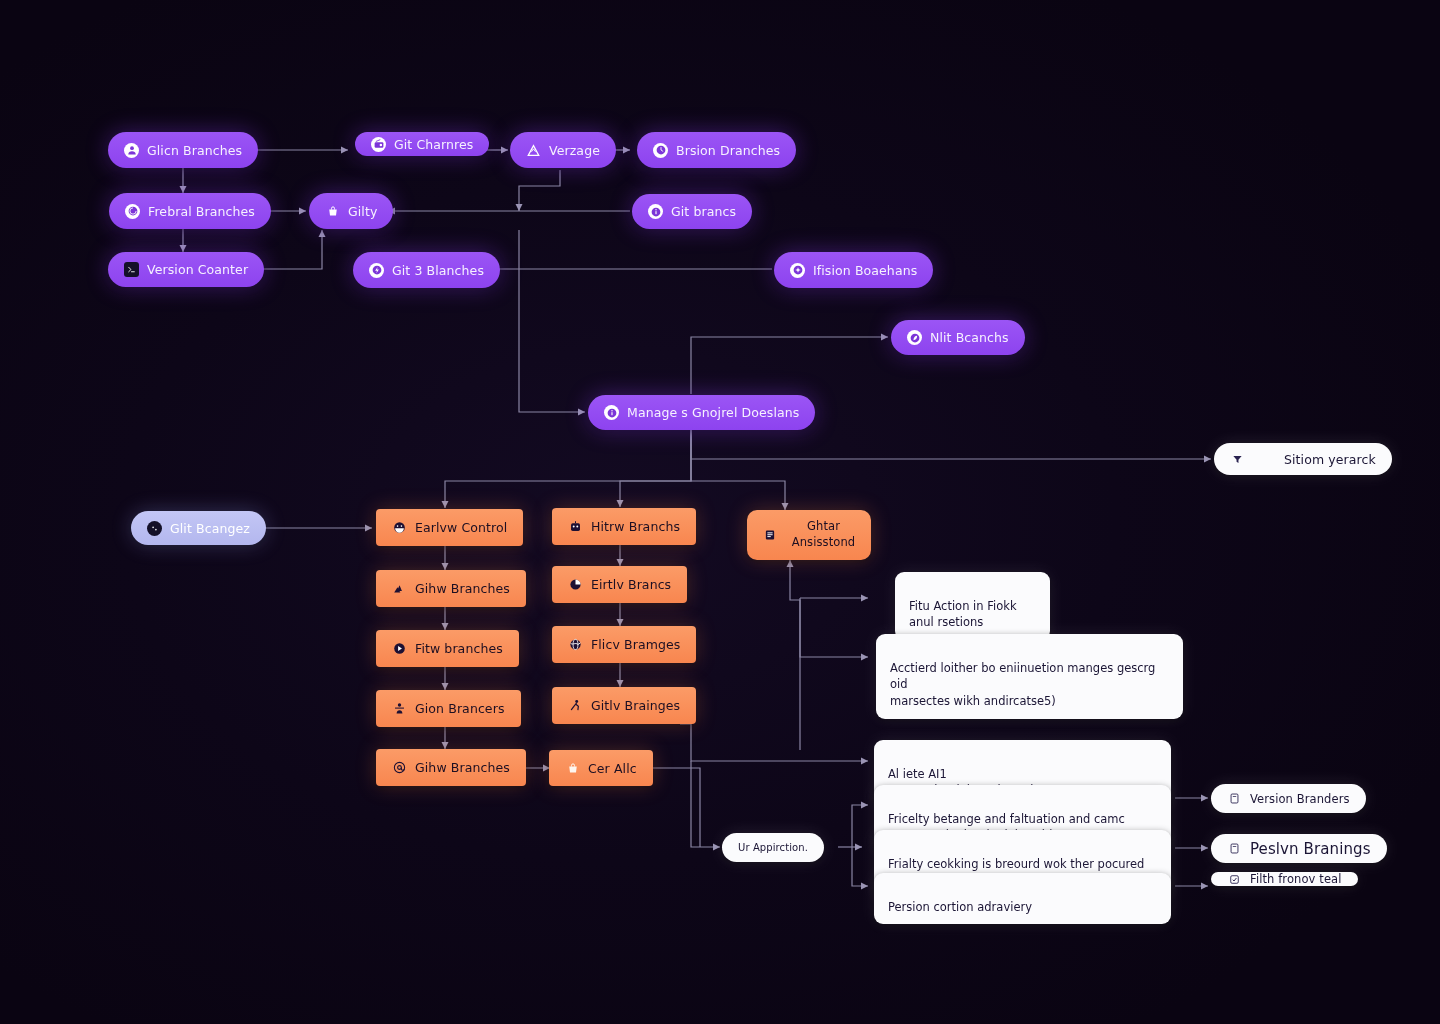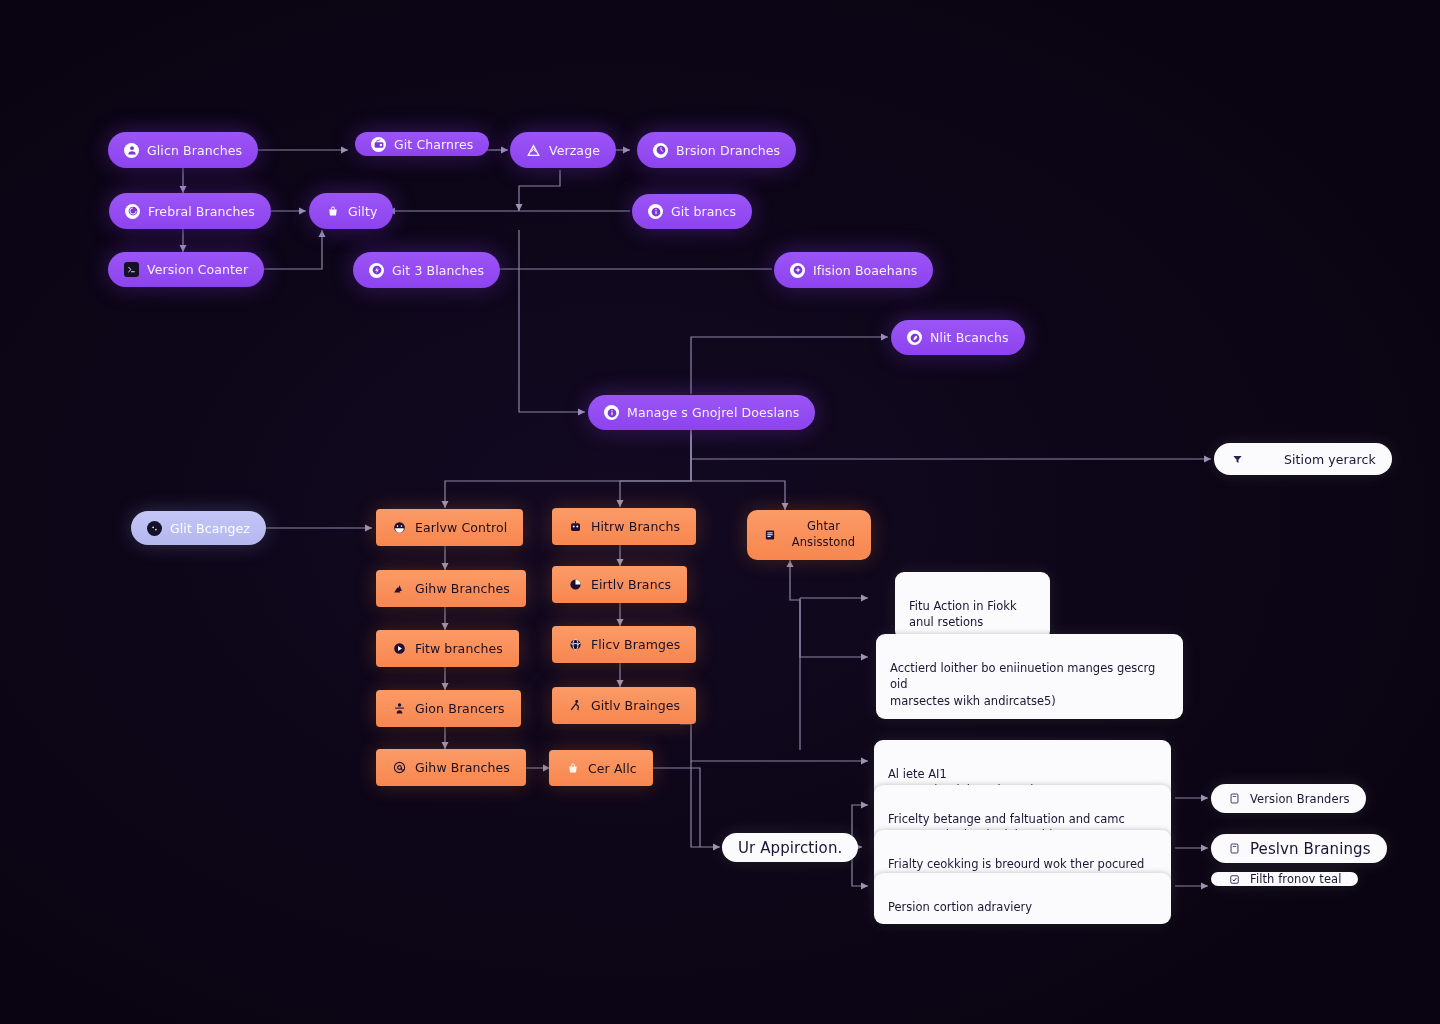--- a/index.html
+++ b/index.html
@@ -432,21 +432,21 @@
     <span class="ico ico-plain" style="margin-right:6px;"><svg width="12" height="12" viewBox="0 0 16 16">
           <rect x="2.5" y="2" width="11" height="12" rx="1.5" fill="#1d1033"></rect>
           <rect x="4.5" y="4.5" width="7" height="1.3" fill="#fff"></rect>
           <rect x="4.5" y="7" width="7" height="1.3" fill="#fff"></rect>
           <rect x="4.5" y="9.5" width="4.5" height="1.3" fill="#fff"></rect>
         </svg></span>
     <span class="lbl" style="font-size:11.5px;">Ghtar
 Ansisstond</span>
   </div>
 
-  <div class="node n-white" style="left:722px;top:833px;height:29px;font-size:15px;">
+  <div class="node n-white" style="left:722px;top:833px;height:29px;font-size:10px;">
     <span class="lbl">Ur Appirction.</span>
   </div>
 
   <div class="node n-white" style="left:1211px;top:784px;height:29px;font-size:11.5px;">
     <span class="ico ico-plain">
         <svg width="11" height="11" viewBox="0 0 16 16">
           <rect x="3" y="1.5" width="10" height="13" rx="1.6" fill="none" stroke="#2a2350" stroke-width="1.3"></rect>
           <rect x="5.5" y="4.5" width="5" height="1.1" fill="#2a2350"></rect>
         </svg>
       </span>

